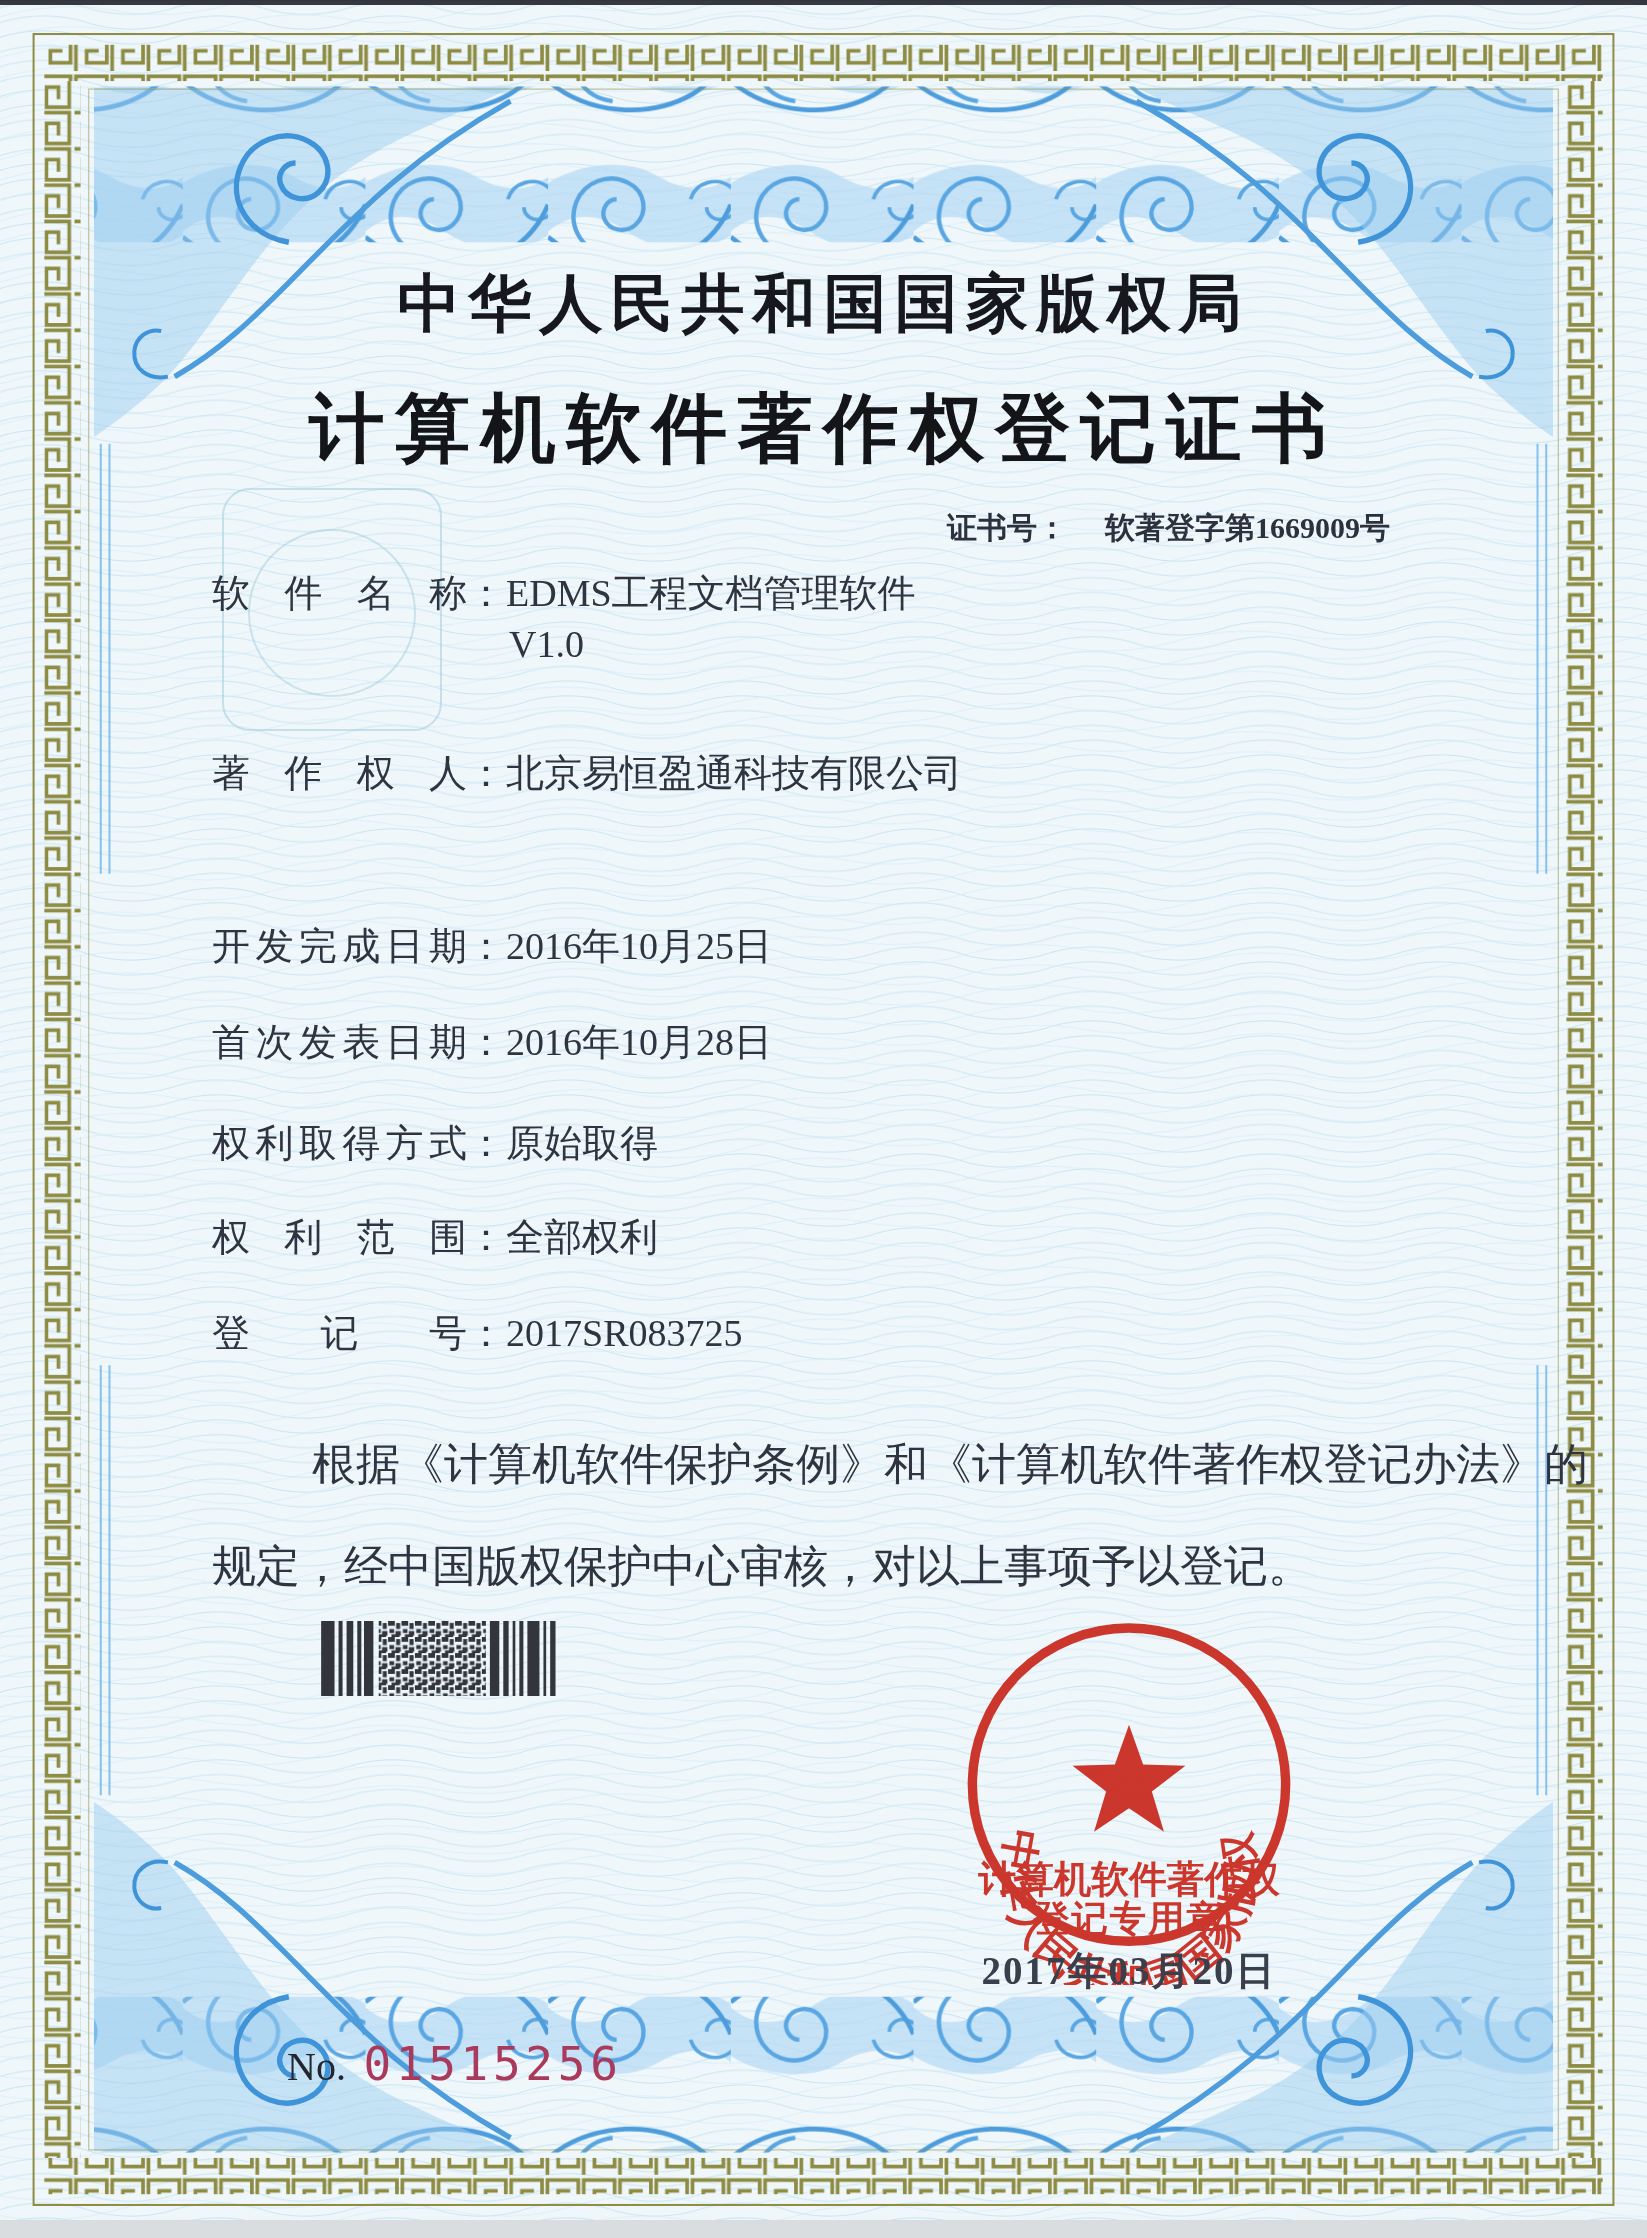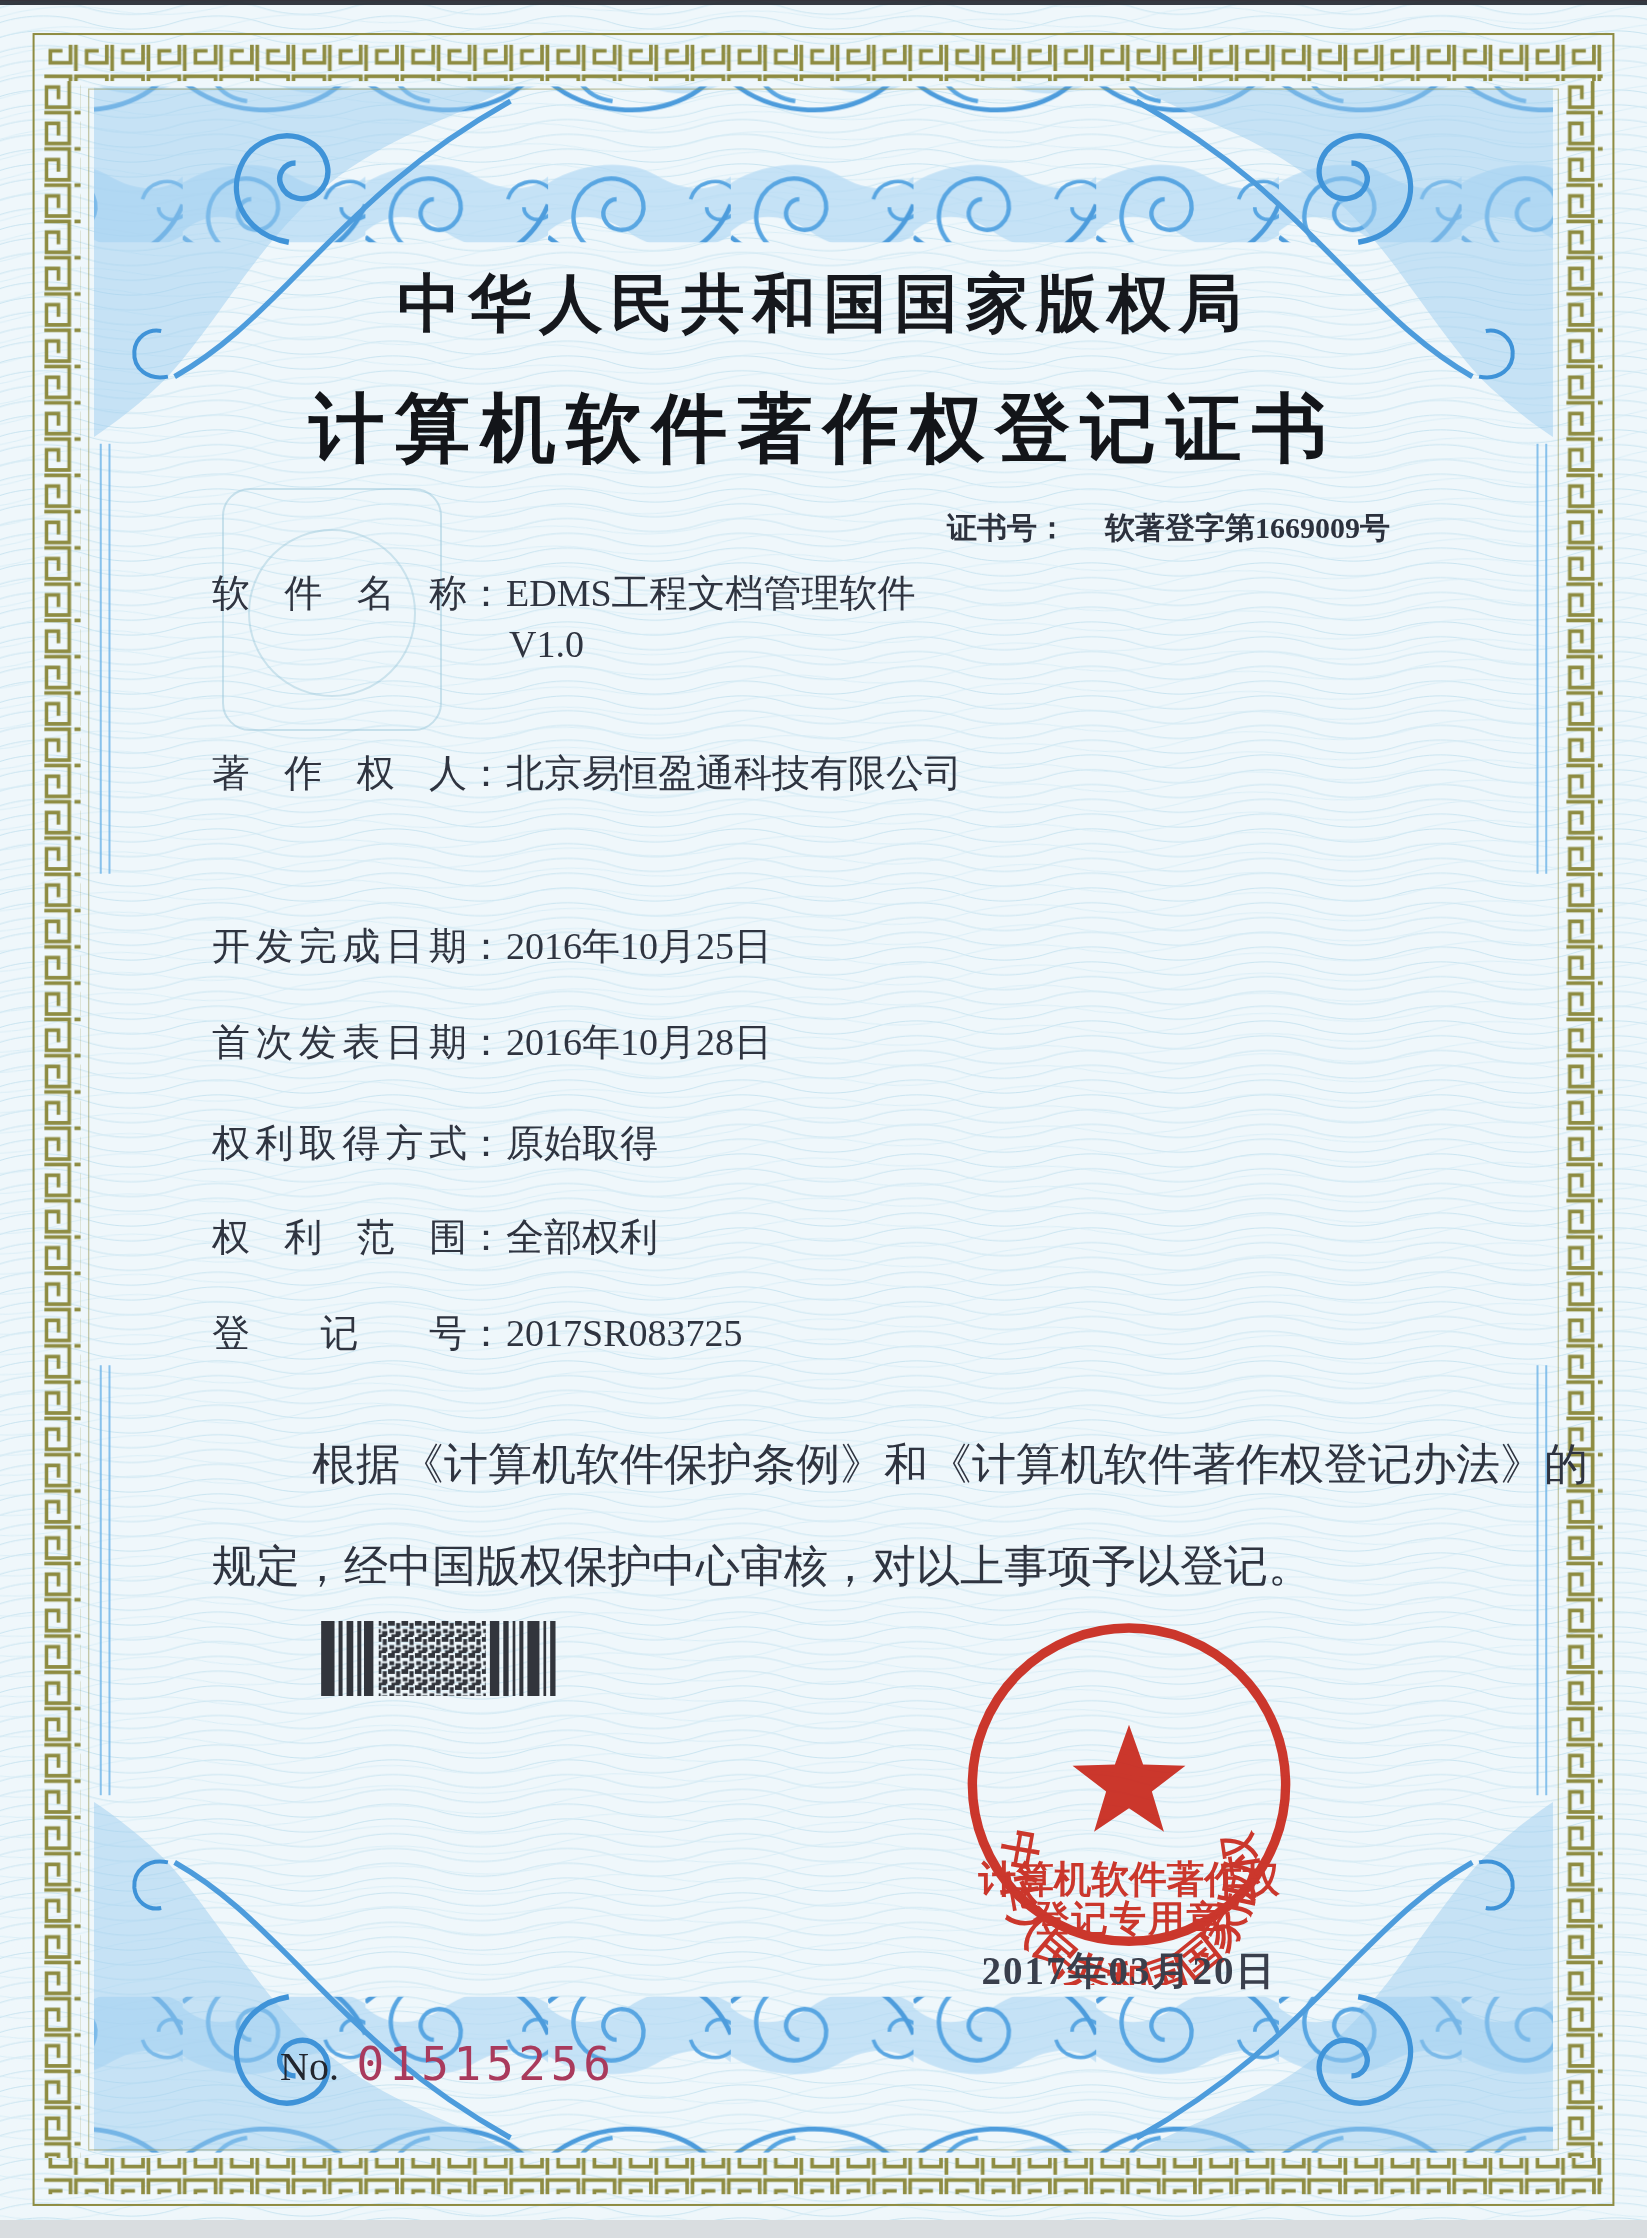--- a/index.html
+++ b/index.html
@@ -39,21 +39,21 @@
   .v2{position:absolute;left:509px;top:622px;font-size:38px;z-index:5;}
 
   .stmt{position:absolute;font-size:44px;z-index:5;white-space:nowrap;color:#2f3440;}
 
   .issue-date{
     position:absolute;left:928px;top:1944px;width:402px;
     text-align:center;font-size:39px;letter-spacing:2px;color:#3a3f4c;
     z-index:7;font-weight:600;
   }
   .serial{position:absolute;left:280px;top:2037px;z-index:7;white-space:nowrap;}
-  .serial .no{font-size:40px;color:#23262e;}
+  .serial .no{font-size:40px;color:#23262e;margin-left:7px;}
   .serial .num{
     font-family:"DejaVu Sans Mono","Liberation Mono",monospace;
     font-size:46px;color:#a93a5c;letter-spacing:4.7px;margin-left:17.5px;
   }
 
   .watermark{
     position:absolute;left:222px;top:488px;width:216px;height:239px;
     border:2px solid rgba(148,196,216,.45);border-radius:28px;z-index:2;
   }
   .watermark .wm-circle{

